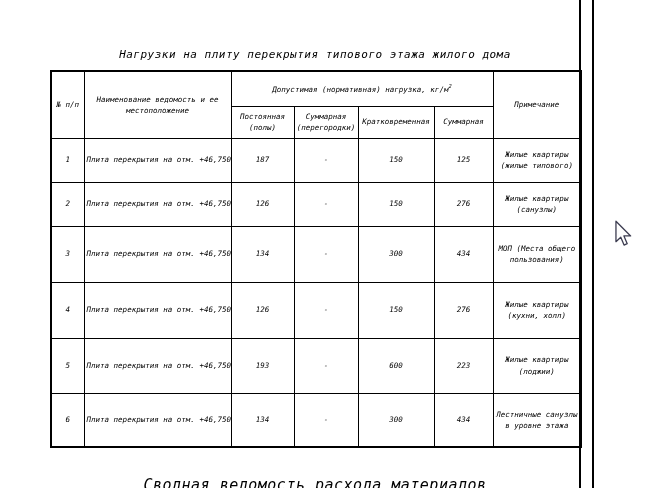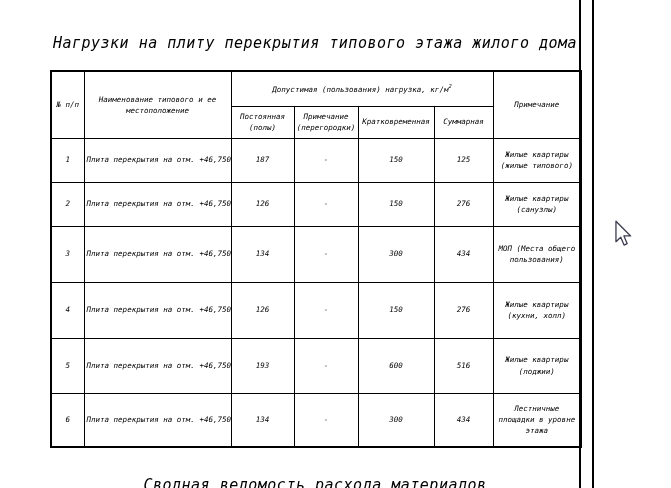--- a/index.html
+++ b/index.html
@@ -12,24 +12,24 @@
     background: #ffffff;
     overflow: hidden;
     position: relative;
     font-family: "DejaVu Sans Mono", monospace;
     font-style: italic;
     color: #000;
   }
   .sheet-title {
     position: absolute;
     left: 50px;
-    top: 34px;
+    top: 48px;
     width: 530px;
     text-align: center;
-    font-size: 15px;
+    font-size: 11px;
     letter-spacing: 0.5px;
     white-space: nowrap;
   }
   .footer-title {
     position: absolute;
     left: 50px;
     top: 476px;
     width: 530px;
     text-align: center;
     font-size: 15px;
@@ -99,29 +99,29 @@
       <col style="width:147px">
       <col style="width:63px">
     <col style="width:64px">
       <col style="width:76px">
       <col style="width:59px">
       <col style="width:88px">
   </colgroup>
   <thead>
     <tr class="h1">
       <th rowspan="2">№ п/п</th>
-      <th rowspan="2">Наименование типового и ее местоположение</th>
+      <th rowspan="2">Наименование ведомость и ее местоположение</th>
       <th colspan="4" class="group-header">
-        <span>Допустимая (пользования) нагрузка, кг/м</span><sup>2</sup>
+        <span>Допустимая (нормативная) нагрузка, кг/м</span><sup>2</sup>
       </th>
       <th rowspan="2">Примечание</th>
     </tr>
     <tr class="h2">
       <th>Постоянная (полы)</th>
-      <th>Примечание (перегородки)</th>
+      <th>Суммарная (перегородки)</th>
       <th>Кратковременная</th>
       <th>Суммарная</th>
     </tr>
   </thead>
   <tbody>
       <tr>
     <td class="num-cell">1</td>
     <td class="name-cell">Плита перекрытия на отм. +46,750</td>
     <td class="value-cell">187</td>
     <td class="value-cell">-</td>
@@ -155,31 +155,31 @@
     <td class="value-cell">150</td>
     <td class="value-cell">276</td>
     <td class="note-cell">Жилые квартиры (кухни, холл)</td>
   </tr>
       <tr>
     <td class="num-cell">5</td>
     <td class="name-cell">Плита перекрытия на отм. +46,750</td>
     <td class="value-cell">193</td>
     <td class="value-cell">-</td>
     <td class="value-cell">600</td>
-    <td class="value-cell">516</td>
+    <td class="value-cell">223</td>
     <td class="note-cell">Жилые квартиры (лоджии)</td>
   </tr>
       <tr>
     <td class="num-cell">6</td>
     <td class="name-cell">Плита перекрытия на отм. +46,750</td>
     <td class="value-cell">134</td>
     <td class="value-cell">-</td>
     <td class="value-cell">300</td>
     <td class="value-cell">434</td>
-    <td class="note-cell">Лестничные площадки в уровне этажа</td>
+    <td class="note-cell">Лестничные санузлы в уровне этажа</td>
   </tr>
     </tbody>
 </table>
 
 <div class="footer-title">Сводная ведомость расхода материалов</div>
 
 <div class="frame-line inner"></div>
 <div class="frame-line outer"></div>
 
 <svg class="cursor" viewBox="0 0 15 23">

